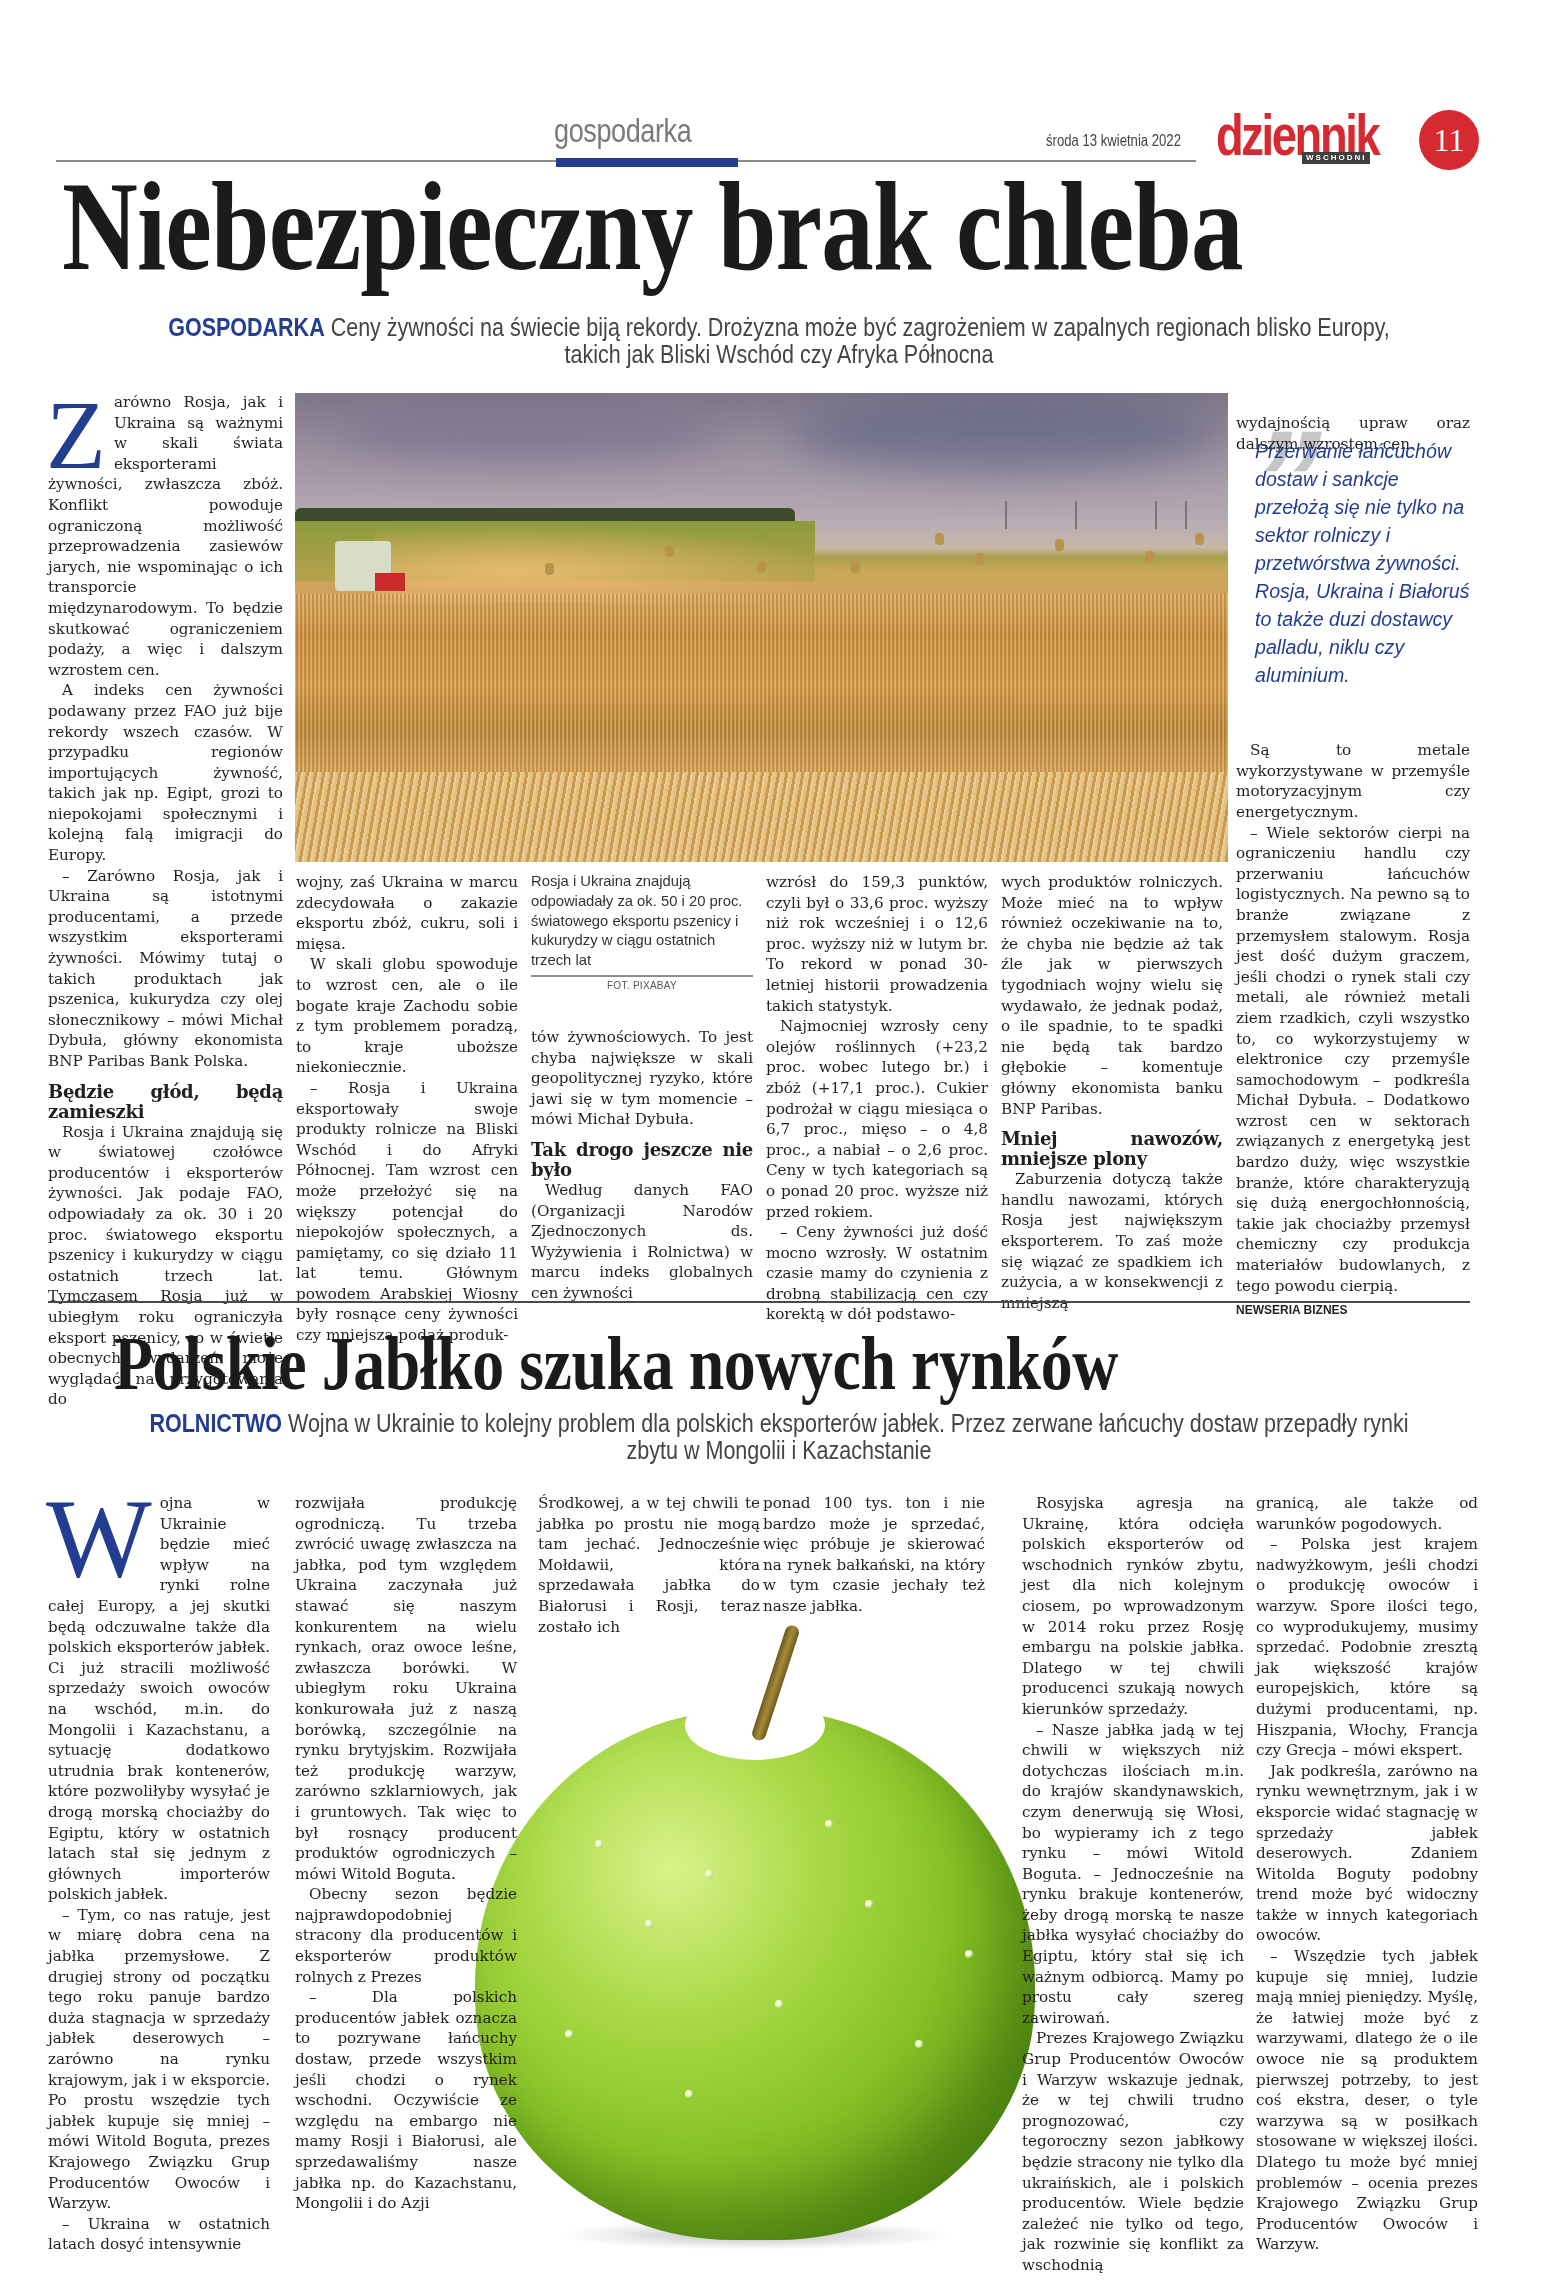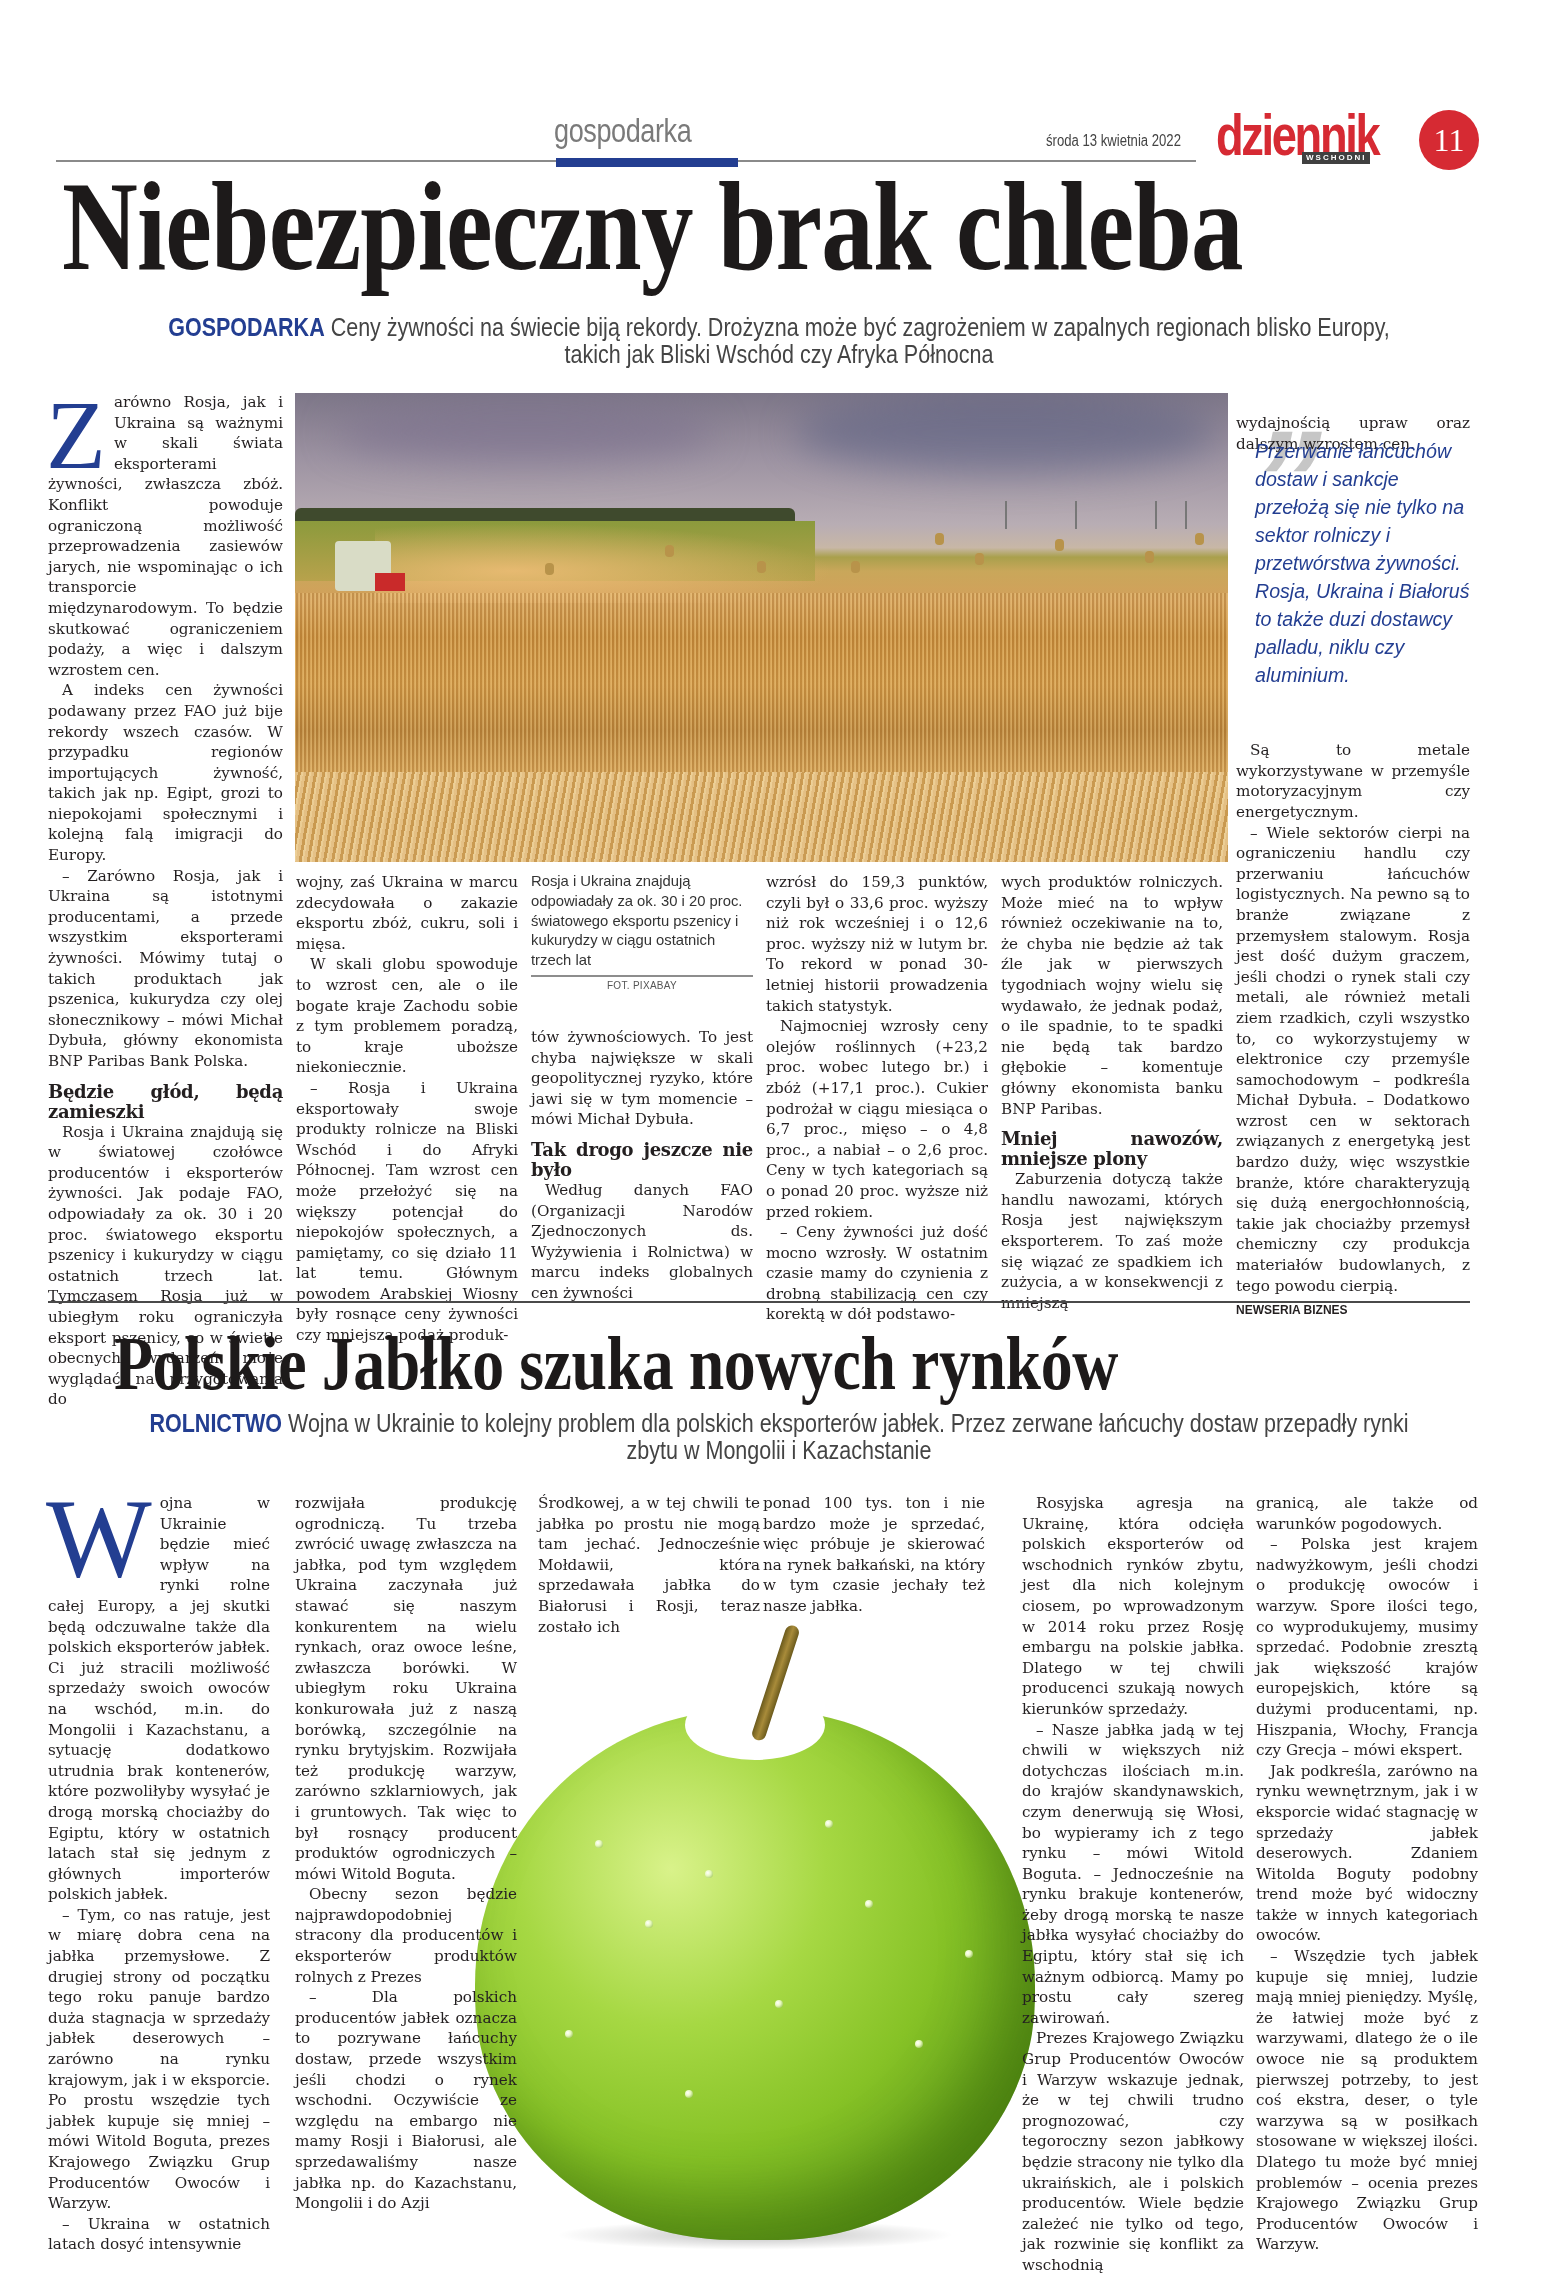--- a/index.html
+++ b/index.html
@@ -134,21 +134,21 @@
   <p class="subhead">Będzie głód, będą zamieszki</p>
   <p>Rosja i Ukraina znajdują się w światowej czołówce producentów i eksporterów żywności. Jak podaje FAO, odpowiadały za ok. 30 i 20 proc. światowego eksportu pszenicy i kukurydzy w ciągu ostatnich trzech lat. Tymczasem Rosja już w ubiegłym roku ograniczyła eksport pszenicy, co w świetle obecnych wydarzeń może wyglądać na przygotowania do</p>
 </div>
 
 <div class="col c2">
   <p class="noindent">wojny, zaś Ukraina w marcu zdecydowała o zakazie eksportu zbóż, cukru, soli i mięsa.</p>
   <p>W skali globu spowoduje to wzrost cen, ale o ile bogate kraje Zachodu sobie z tym problemem poradzą, to kraje uboższe niekoniecznie.</p>
   <p>– Rosja i Ukraina eksportowały swoje produkty rolnicze na Bliski Wschód i do Afryki Północnej. Tam wzrost cen może przełożyć się na większy potencjał do niepokojów społecznych, a pamiętamy, co się działo 11 lat temu. Głównym powodem Arabskiej Wiosny były rosnące ceny żywności czy mniejsza podaż produk-</p>
 </div>
 
-<div class="caption">Rosja i Ukraina znajdują odpowiadały za ok. 30 i 20 proc. światowego eksportu pszenicy i kukurydzy w ciągu ostatnich trzech lat</div>
+<div class="caption">Rosja i Ukraina znajdują odpowiadały za ok. 50 i 20 proc. światowego eksportu pszenicy i kukurydzy w ciągu ostatnich trzech lat</div>
 <div class="caption-rule"></div>
 <div class="photo-credit">FOT. PIXABAY</div>
 
 <div class="col c3">
   <p class="noindent">tów żywnościowych. To jest chyba największe w skali geopolitycznej ryzyko, które jawi się w tym momencie – mówi Michał Dybuła.</p>
   <p class="subhead">Tak drogo jeszcze nie było</p>
   <p>Według danych FAO (Organizacji Narodów Zjednoczonych ds. Wyżywienia i Rolnictwa) w marcu indeks globalnych cen żywności</p>
 </div>
 
 <div class="col c4">

